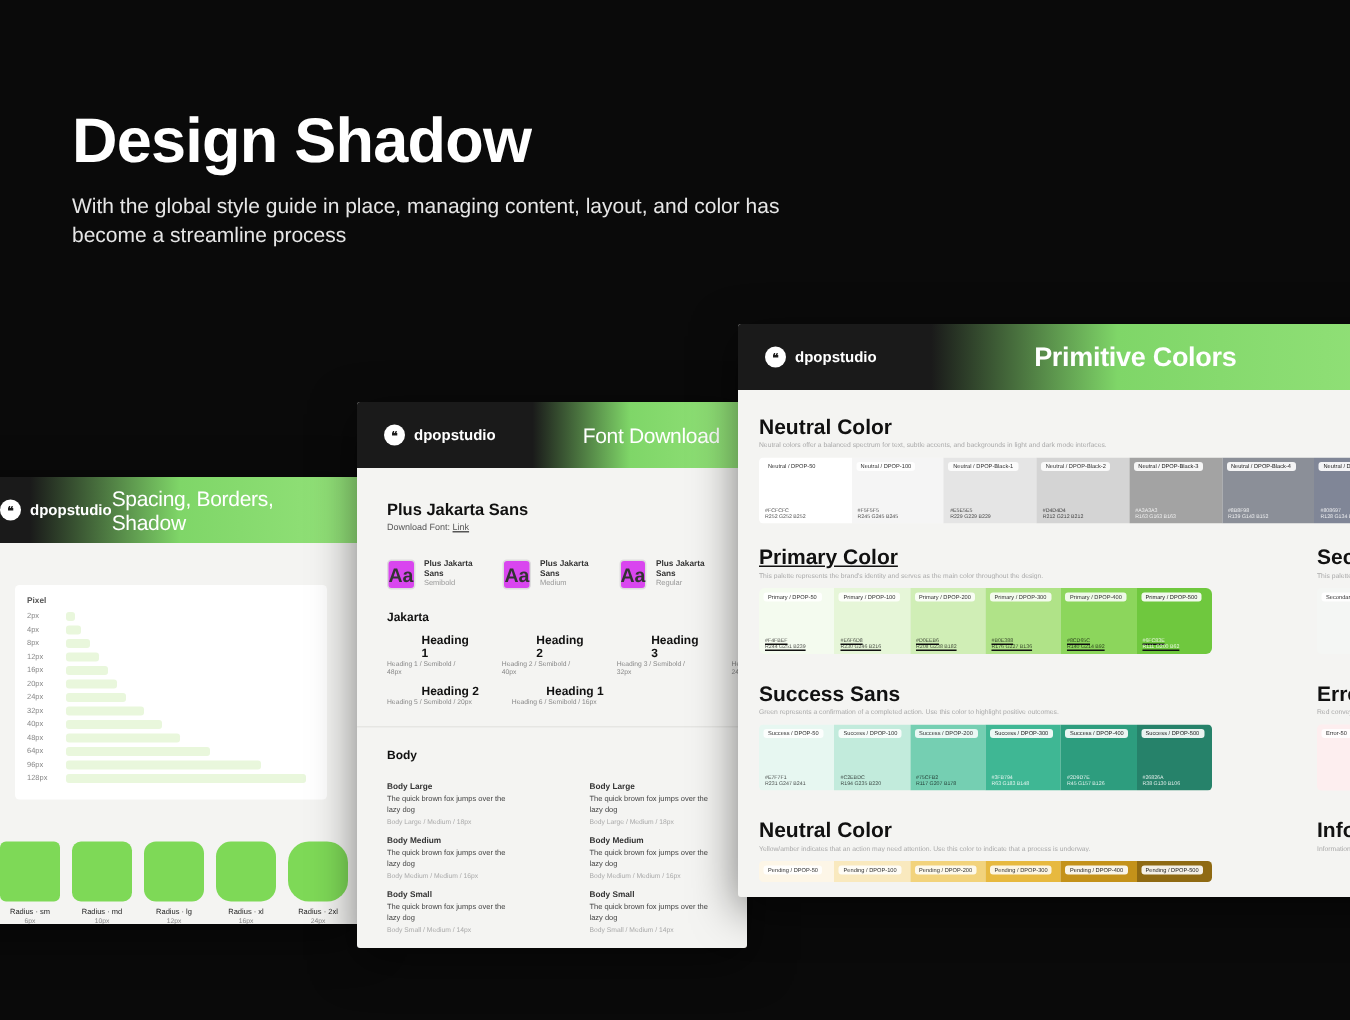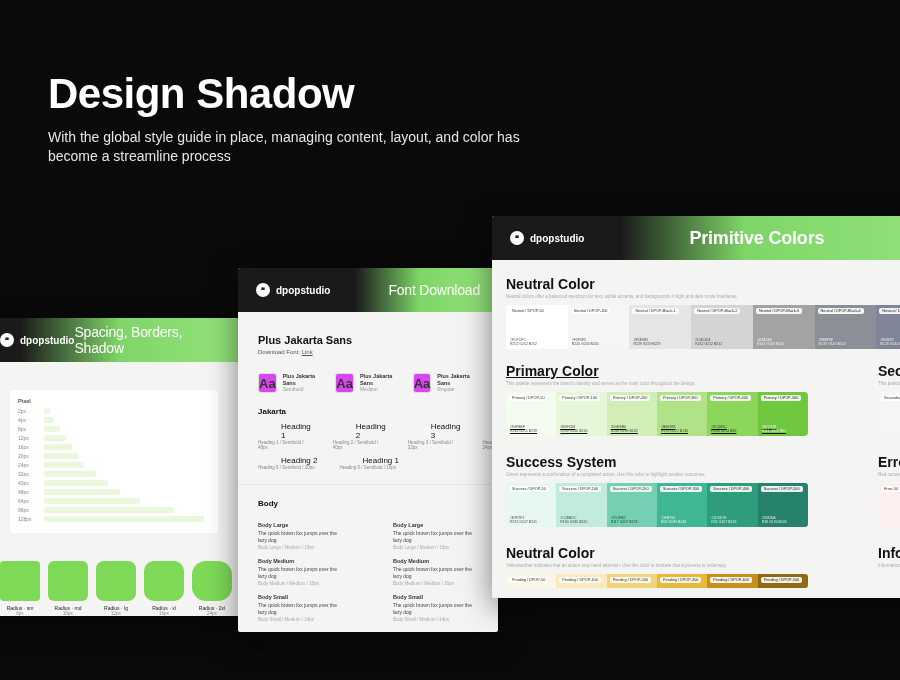--- a/index.html
+++ b/index.html
@@ -64,21 +64,21 @@
 
   .ff-samples { display:flex; gap:12px; margin:18px 0 14px; }
   .ff-samp { display:flex; align-items:center; gap:6px; font-size:5.5px; color:#333; }
   .ff-aa { width:20px; height:20px; border:1px solid #ddd; border-radius:3px; display:flex; align-items:center; justify-content:center; font-size:13px; font-weight:600; background:#d946ef; }
   .ff-samp .ss { line-height:1.2; }
   .ff-samp .ss b { display:block; font-weight:600; }
   .ff-samp .ss span { color:#999; font-size:5px; }
 
   .sect-lbl { font-size:8px; font-weight:600; margin:10px 0 6px; }
   .hd-row { display:flex; gap:22px; margin-bottom:4px; }
-  .hd-item .h { font-size:8px; font-weight:400;padding-left:23px; }
+  .hd-item .h { font-size:8px; font-weight:700;padding-left:23px; }
   .hd-item .m { font-size:4.5px; color:#888; }
   .hd-row2 { display:flex; gap:22px; margin-top:6px; }
 
   .divider { height:1px; background:#e6e6e3; margin:14px -20px; }
 
   .body-cols { display:flex; gap:50px; }
   .body-col { flex:1; font-size:5px; color:#333; }
   .body-col .bh { font-weight:700; font-size:5.5px; margin-top:8px; }
   .body-col .bt { color:#444; line-height:1.3; margin-top:2px; }
   .body-col .bm { color:#aaa; font-size:4.5px; margin-top:2px; }
@@ -384,21 +384,21 @@
         <h3>Secondary</h3>
         <div class="desc">This palette represents the secondary brand accents.</div>
         <div class="side-sw" id="sw-secondary" style="background: rgb(244, 246, 244);">
             <span class="chip">Secondary-50</span>
           </div>
       </div>
     </div>
 
     <div class="grp-row" style="margin-top:4px;">
       <div class="grp" style="flex:1;">
-        <h3>Success System</h3>
+        <h3>Success Sans</h3>
         <div class="desc">Green represents a confirmation of a completed action. Use this color to highlight positive outcomes.</div>
         <div class="swatches short" id="sw-success">
             <div class="sw" style="background: rgb(231, 247, 241);">
               <span class="chip">Success / DPOP-50</span>
               <div class="vals">#E7F7F1<br>R231 G247 B241</div>
             </div>
             <div class="sw" style="background: rgb(194, 235, 220);">
               <span class="chip">Success / DPOP-100</span>
               <div class="vals">#C2EBDC<br>R194 G235 B220</div>
             </div>

